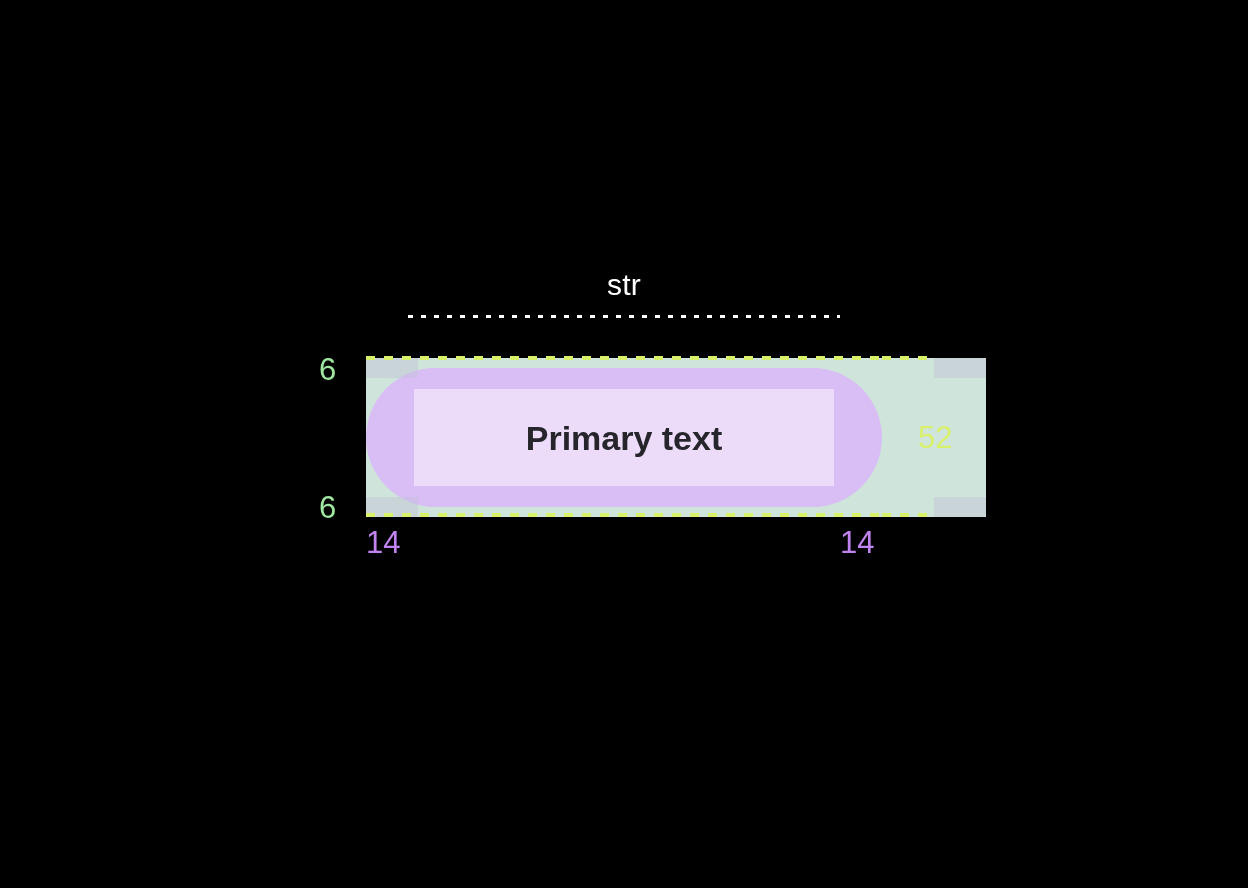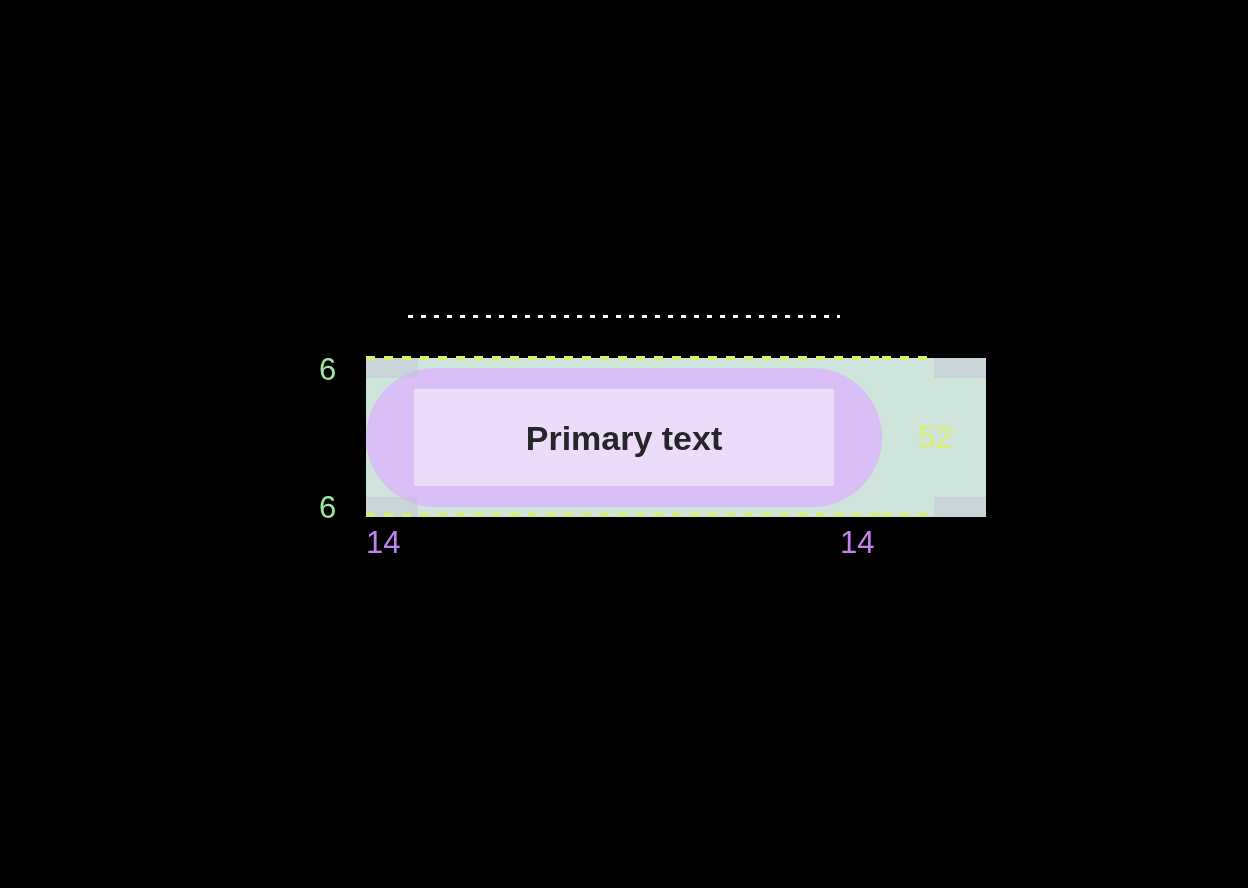--- a/index.html
+++ b/index.html
@@ -144,20 +144,21 @@
   .ann-6-bottom { left: 319px; top: 490px;  color: #9fe6a0; }
   .ann-14-left  { left: 366px; top: 525px;  color: #c183f0; }
   .ann-14-right { left: 840px; top: 525px;  color: #c183f0; }
   .ann-52       { left: 918px; top: 420px;  color: #d9f06a; }
 </style>
 </head>
 <body>
 
 <div class="stage">
 
+  <div class="str-label">str</div>
   <div class="str-rule"></div>
 
   <div class="box">
     <div class="layer-backdrop"></div>
     <div class="layer-padding-v"></div>
     <div class="layer-pill"></div>
 
     <div class="corner tl"></div>
     <div class="corner tr"></div>
     <div class="corner bl"></div>

